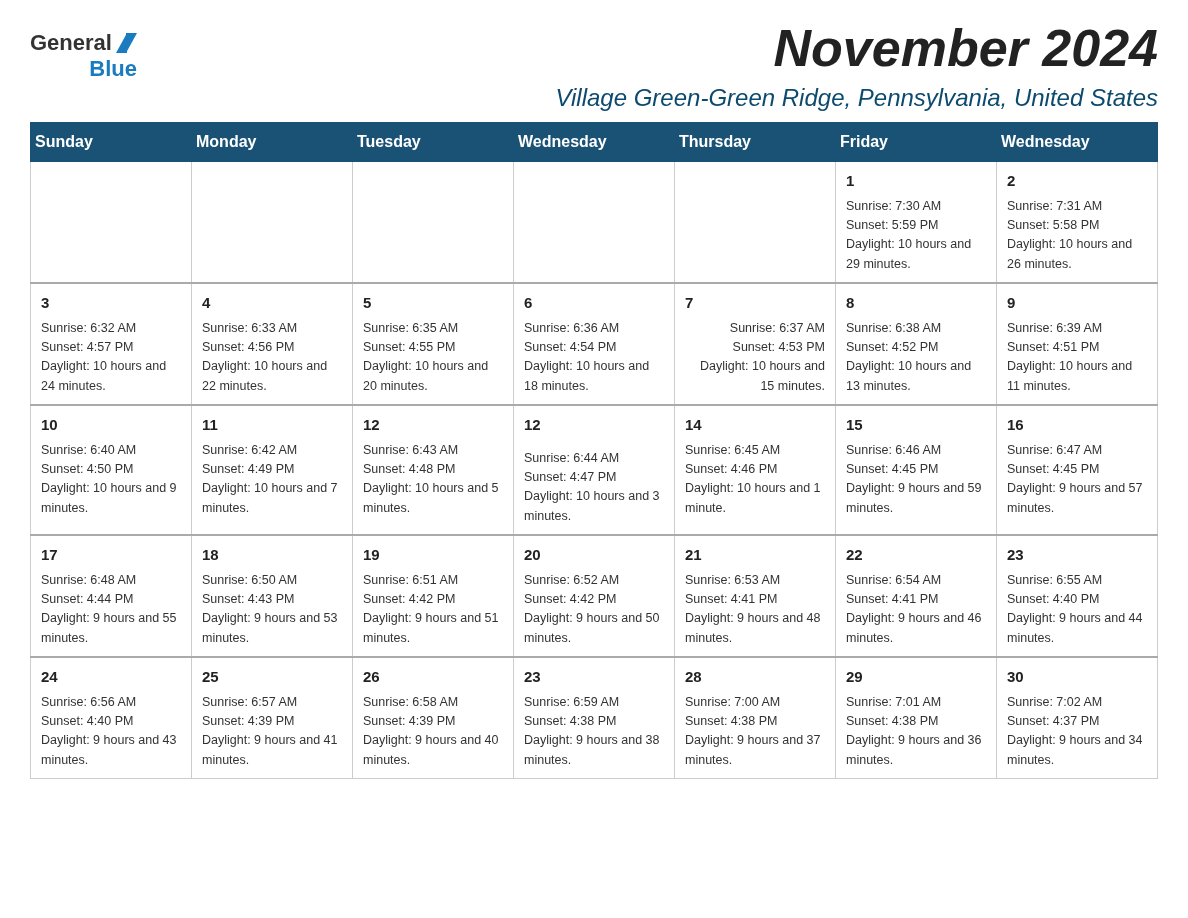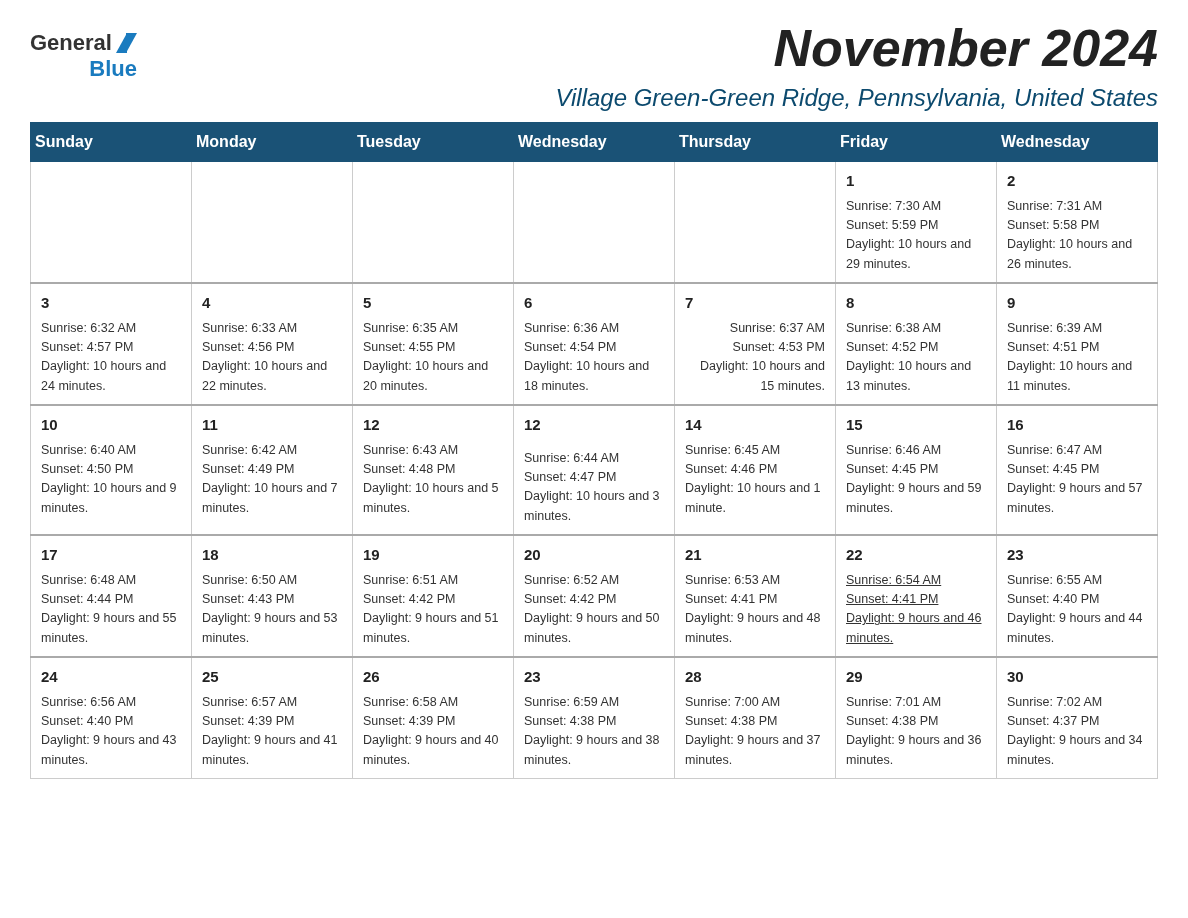--- a/index.html
+++ b/index.html
@@ -247,21 +247,21 @@
 Daylight: 9 hours and 50 minutes.</div>
         </td>
         <td>
           <span class="day-number">21</span>
           <div class="day-info" style="white-space: pre-line;">Sunrise: 6:53 AM
 Sunset: 4:41 PM
 Daylight: 9 hours and 48 minutes.</div>
         </td>
         <td>
           <span class="day-number">22</span>
-          <div class="day-info" style="white-space: pre-line; text-decoration: underline;">Sunrise: 6:54 AM
+          <div class="day-info" style="white-space: pre-line;">Sunrise: 6:54 AM
 Sunset: 4:41 PM
 Daylight: 9 hours and 46 minutes.</div>
         </td>
         <td>
           <span class="day-number">23</span>
           <div class="day-info" style="white-space: pre-line;">Sunrise: 6:55 AM
 Sunset: 4:40 PM
 Daylight: 9 hours and 44 minutes.</div>
         </td>
       </tr>

